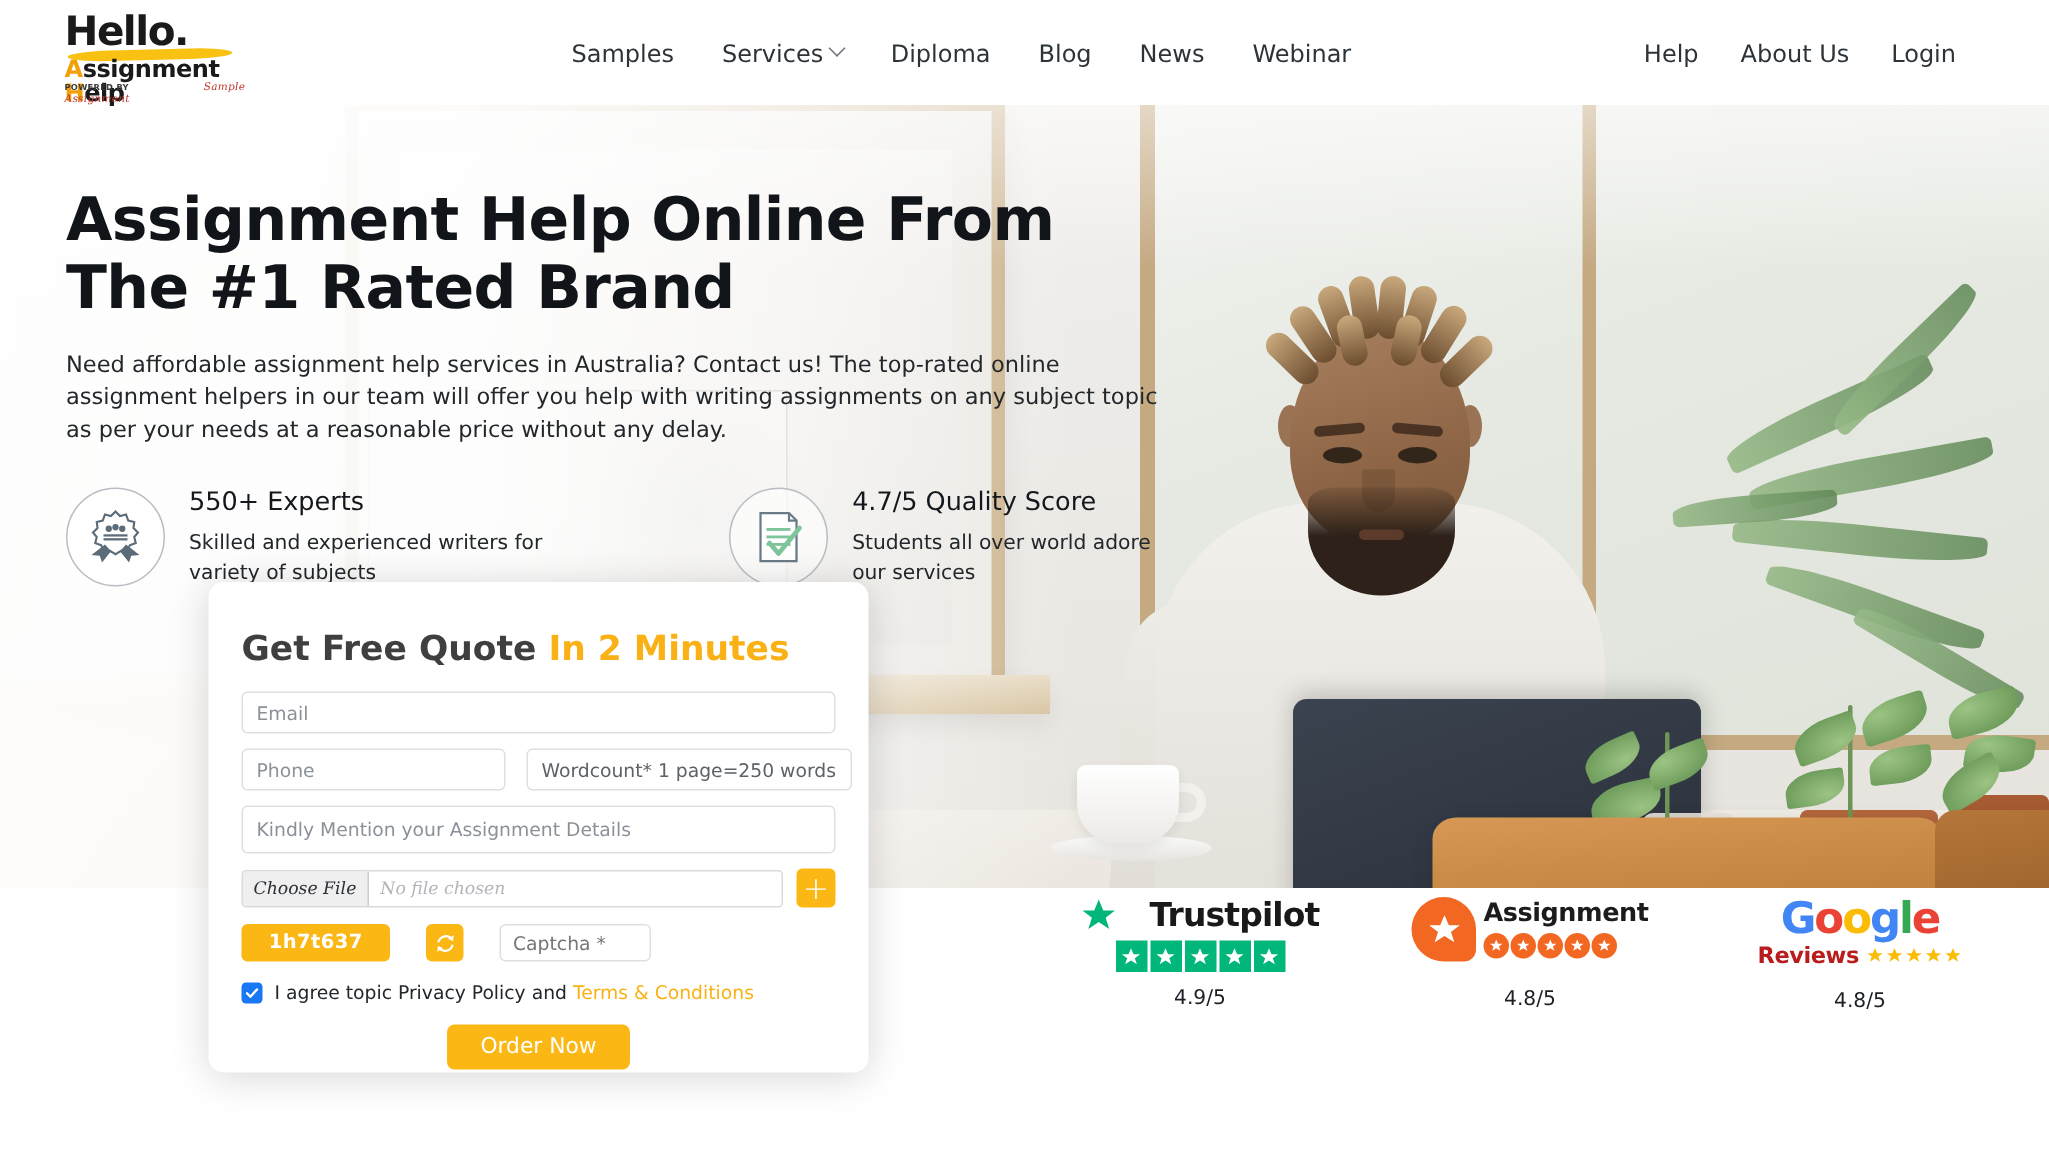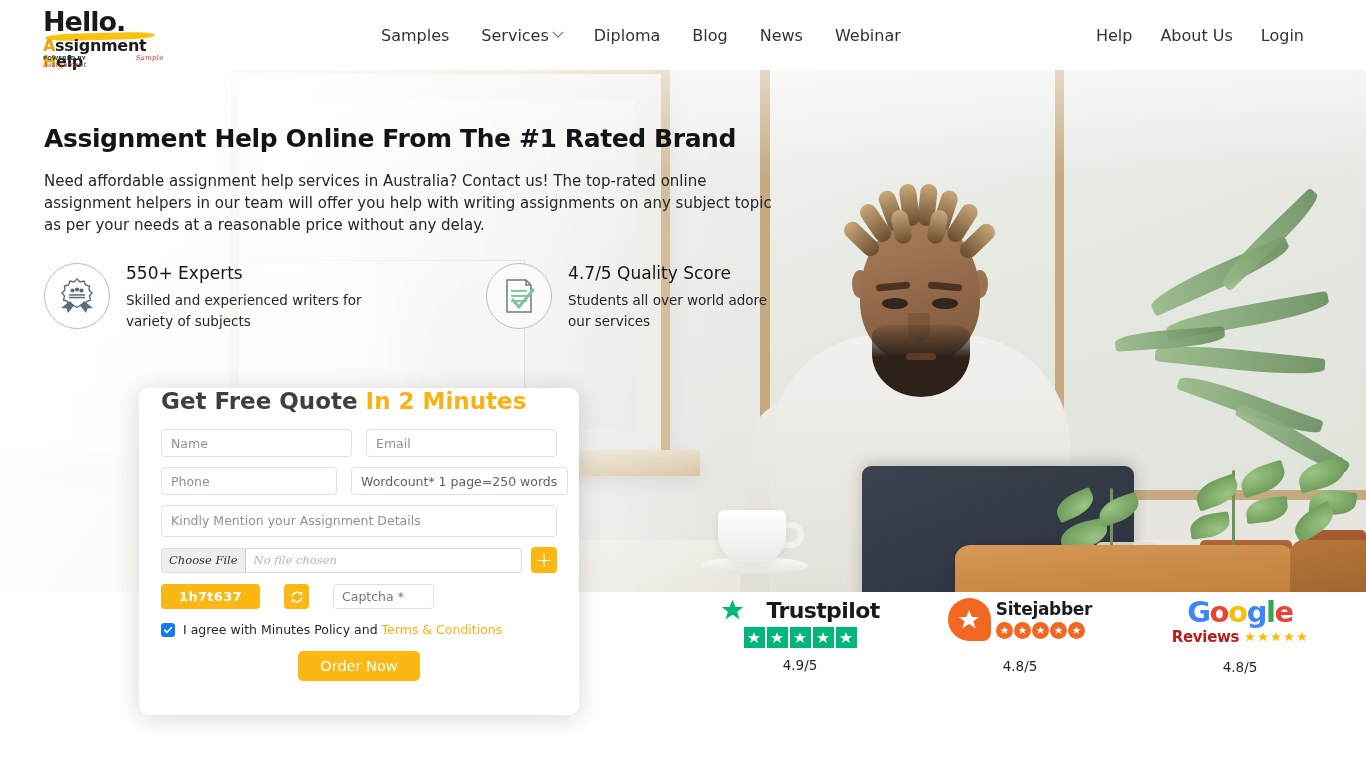--- a/index.html
+++ b/index.html
@@ -272,21 +272,21 @@
     background: linear-gradient(90deg, rgba(255,255,255,.94) 0%, rgba(255,255,255,.9) 42%, rgba(255,255,255,.55) 72%, rgba(255,255,255,0) 100%);
   }
   .hero-fade-top {
     position: absolute; left: 0; top: 0; width: 1366px; height: 110px;
     background: linear-gradient(180deg, rgba(255,255,255,.55), rgba(255,255,255,0));
   }
 
   
   .hero-content { position: absolute; left: 44px; top: 55px; width: 740px; z-index: 10; }
   .hero-title {
-    font-size: 25px; font-weight: bold; color: #111418;
+    font-size: 40px; font-weight: bold; color: #111418;
     line-height: 1.12; letter-spacing: -0.4px;
   }
   .hero-sub {
     margin-top: 18px; width: 735px;
     font-size: 15px; color: #22272b; line-height: 1.45;
   }
   .features { margin-top: 27px; display: flex; gap: 80px; }
   .feature { display: flex; align-items: flex-start; gap: 16px; }
   .feature-ico {
     width: 66px; height: 66px; border-radius: 50%;
@@ -299,21 +299,21 @@
   }
   .feature-txt p { font-size: 13.5px; color: #22272b; line-height: 1.5; }
 
   
   .form-card {
     position: absolute; left: 139px; top: 388px;
     width: 440px; height: 327px;
     background: #ffffff;
     border-radius: 10px;
     box-shadow: 0 3px 26px rgba(0,0,0,.16);
-    padding: 0 22px 0 22px;
+    padding: 32px 22px 0 22px;
     z-index: 20;
   }
   .form-title { font-size: 23px; font-weight: bold; color: #3f3f3f; margin-bottom: 15px; }
   .form-title .hl { color: #f9b115; }
   .row { display: flex; gap: 14px; margin-bottom: 10px; }
   .fld {
     flex: 1; height: 28px;
     border: 1px solid #dcdfe3; border-radius: 4px;
     background: #fff; padding: 0 9px;
     font-size: 12.5px; color: #6b7278;
@@ -601,21 +601,20 @@
   </div>
 </div>
 
 <div class="form-card">
   <div class="form-title">
     <span>Get Free Quote</span>
     <span class="hl">In 2 Minutes</span>
   </div>
 
   <div class="row">
-    <input class="fld" type="text" placeholder="Name" style="">
     <input class="fld" type="text" placeholder="Email" style="">
   </div>
 
   <div class="row">
     <input class="fld" type="text" placeholder="Phone" style="">
     <select class="fld">
       <option>Wordcount* 1 page=250 words</option>
     </select>
   </div>
 
@@ -644,21 +643,21 @@
     <input class="captcha-in" type="text" placeholder="Captcha *" style="">
   </div>
 
   <div class="agree-row">
     <div class="chk">
       <svg width="10" height="10" viewBox="0 0 12 12">
         <path d="M2 6.2 L4.7 9 L10 3.2" fill="none" stroke="#fff" stroke-width="1.9" stroke-linecap="round" stroke-linejoin="round"></path>
       </svg>
     </div>
     <div class="agree-txt">
-      <span>I agree with Minutes Policy and</span>
+      <span>I agree topic Privacy Policy and</span>
       <span class="tc">Terms &amp; Conditions</span>
     </div>
   </div>
 
   <div class="order-wrap">
     <button class="order-btn">Order Now</button>
   </div>
 </div>
 
 <div class="reviews">
@@ -701,21 +700,21 @@
   </div>
 
   <div class="review">
     <div class="sj-head">
       <div class="sj-bubble">
         <svg width="24" height="24" viewBox="0 0 24 24">
             <polygon points="12,2.2 14.9,8.9 22.2,8.9 16.3,13.3 18.6,20.2 12,16 5.4,20.2 7.7,13.3 1.8,8.9 9.1,8.9" fill="#fff"></polygon>
           </svg>
       </div>
       <div class="sj-right">
-        <span class="sj-name">Sitejabber</span>
+        <span class="sj-name">Assignment</span>
         <div class="sj-stars">
           <div class="sj-star">
               <svg width="11" height="11" viewBox="0 0 24 24">
                 <polygon points="12,3 14.6,9.2 21,9.2 15.9,13.1 17.9,19.4 12,15.5 6.1,19.4 8.1,13.1 3,9.2 9.4,9.2" fill="#fff"></polygon>
               </svg>
             </div>
           <div class="sj-star">
               <svg width="11" height="11" viewBox="0 0 24 24">
                 <polygon points="12,3 14.6,9.2 21,9.2 15.9,13.1 17.9,19.4 12,15.5 6.1,19.4 8.1,13.1 3,9.2 9.4,9.2" fill="#fff"></polygon>
               </svg>

